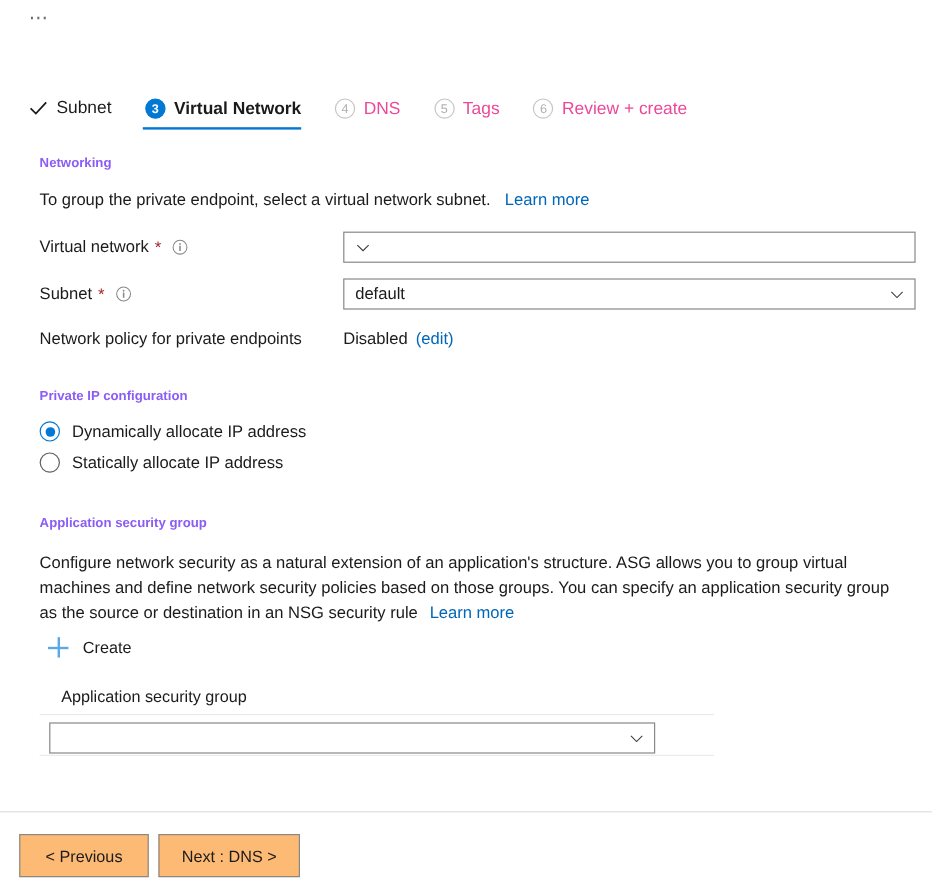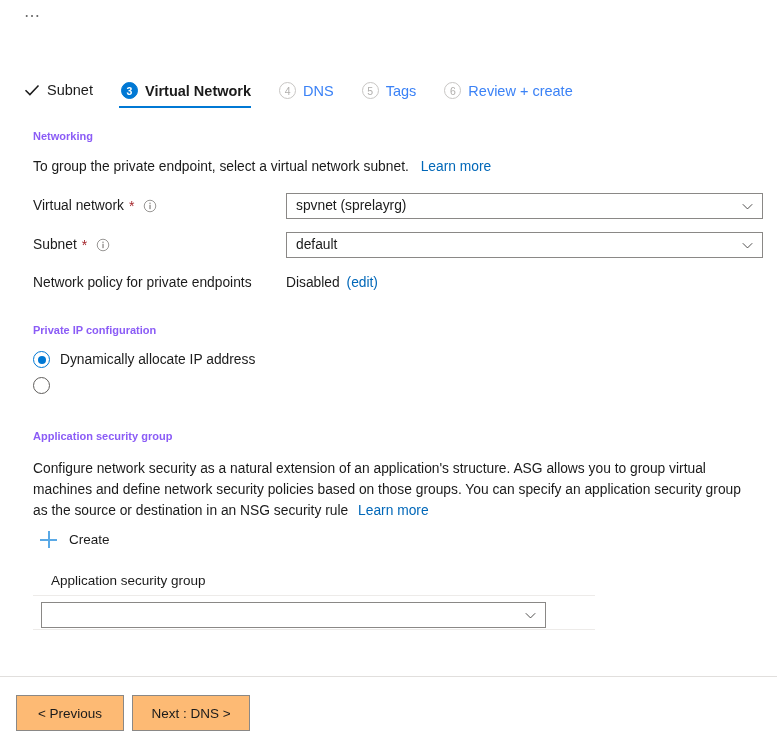--- a/index.html
+++ b/index.html
@@ -62,21 +62,21 @@
     margin-right: 12px;
     font-size: 14.5px;
     color: #323130;
     cursor: pointer;
     position: relative;
     white-space: nowrap;
   }
   .tab.done .tab-label { color: #1b1b1b; }
   .tab.active .tab-label { font-weight: 600; color: #1b1b1b; }
   .tab.disabled { cursor: default; }
-  .tab.disabled .tab-label { color: #3b82f6; }
+  .tab.disabled .tab-label { color: #ec4899; }
 
   .tab.active::after {
     content: "";
     position: absolute;
     left: 0;
     right: 14px;
     bottom: 0;
     height: 2px;
     background: #0078d4;
   }
@@ -310,21 +310,20 @@
   <div class="field-label" style="top:198px;">
     <span>Virtual network</span>
     <span class="req">*</span>
     <svg class="info-icon" viewBox="0 0 16 16" aria-hidden="true">
       <circle cx="8" cy="8" r="6.6" fill="none" stroke="#8a8886" stroke-width="1"></circle>
       <circle cx="8" cy="4.9" r="0.85" fill="#8a8886"></circle>
       <rect x="7.3" y="6.6" width="1.45" height="5" fill="#8a8886"></rect>
     </svg>
   </div>
   <div class="select-box" style="left:286px; top:193px; width:477px;">
-    <span class="val">spvnet (sprelayrg)</span>
     <svg class="chev" viewBox="0 0 16 16" aria-hidden="true">
       <path d="M2.2 5.2 L8 11 L13.8 5.2" fill="none" stroke="#3b3a39" stroke-width="1.1"></path>
     </svg>
   </div>
 
   <div class="field-label" style="top:237px;">
     <span>Subnet</span>
     <span class="req">*</span>
     <svg class="info-icon" viewBox="0 0 16 16" aria-hidden="true">
       <circle cx="8" cy="8" r="6.6" fill="none" stroke="#8a8886" stroke-width="1"></circle>
@@ -348,20 +347,21 @@
   </div>
 
   <div class="section-heading" style="top:324px;">Private IP configuration</div>
 
   <div class="radio-row" style="top:351px;">
     <span class="radio checked"></span>
     <span>Dynamically allocate IP address</span>
   </div>
   <div class="radio-row" style="top:377px;">
     <span class="radio"></span>
+    <span>Statically allocate IP address</span>
   </div>
 
   <div class="section-heading" style="top:430px;">Application security group</div>
 
   <div class="body-text" style="top:458px; width:726px;">
     <span>Configure network security as a natural extension of an application's structure. ASG allows you to group virtual machines and define network security policies based on those groups. You can specify an application security group as the source or destination in an NSG security rule</span>
     <span style="display:inline-block;width:6px;"></span><a class="link">Learn more</a>
   </div>
 
   <div class="create-cmd" style="top:531px;">

